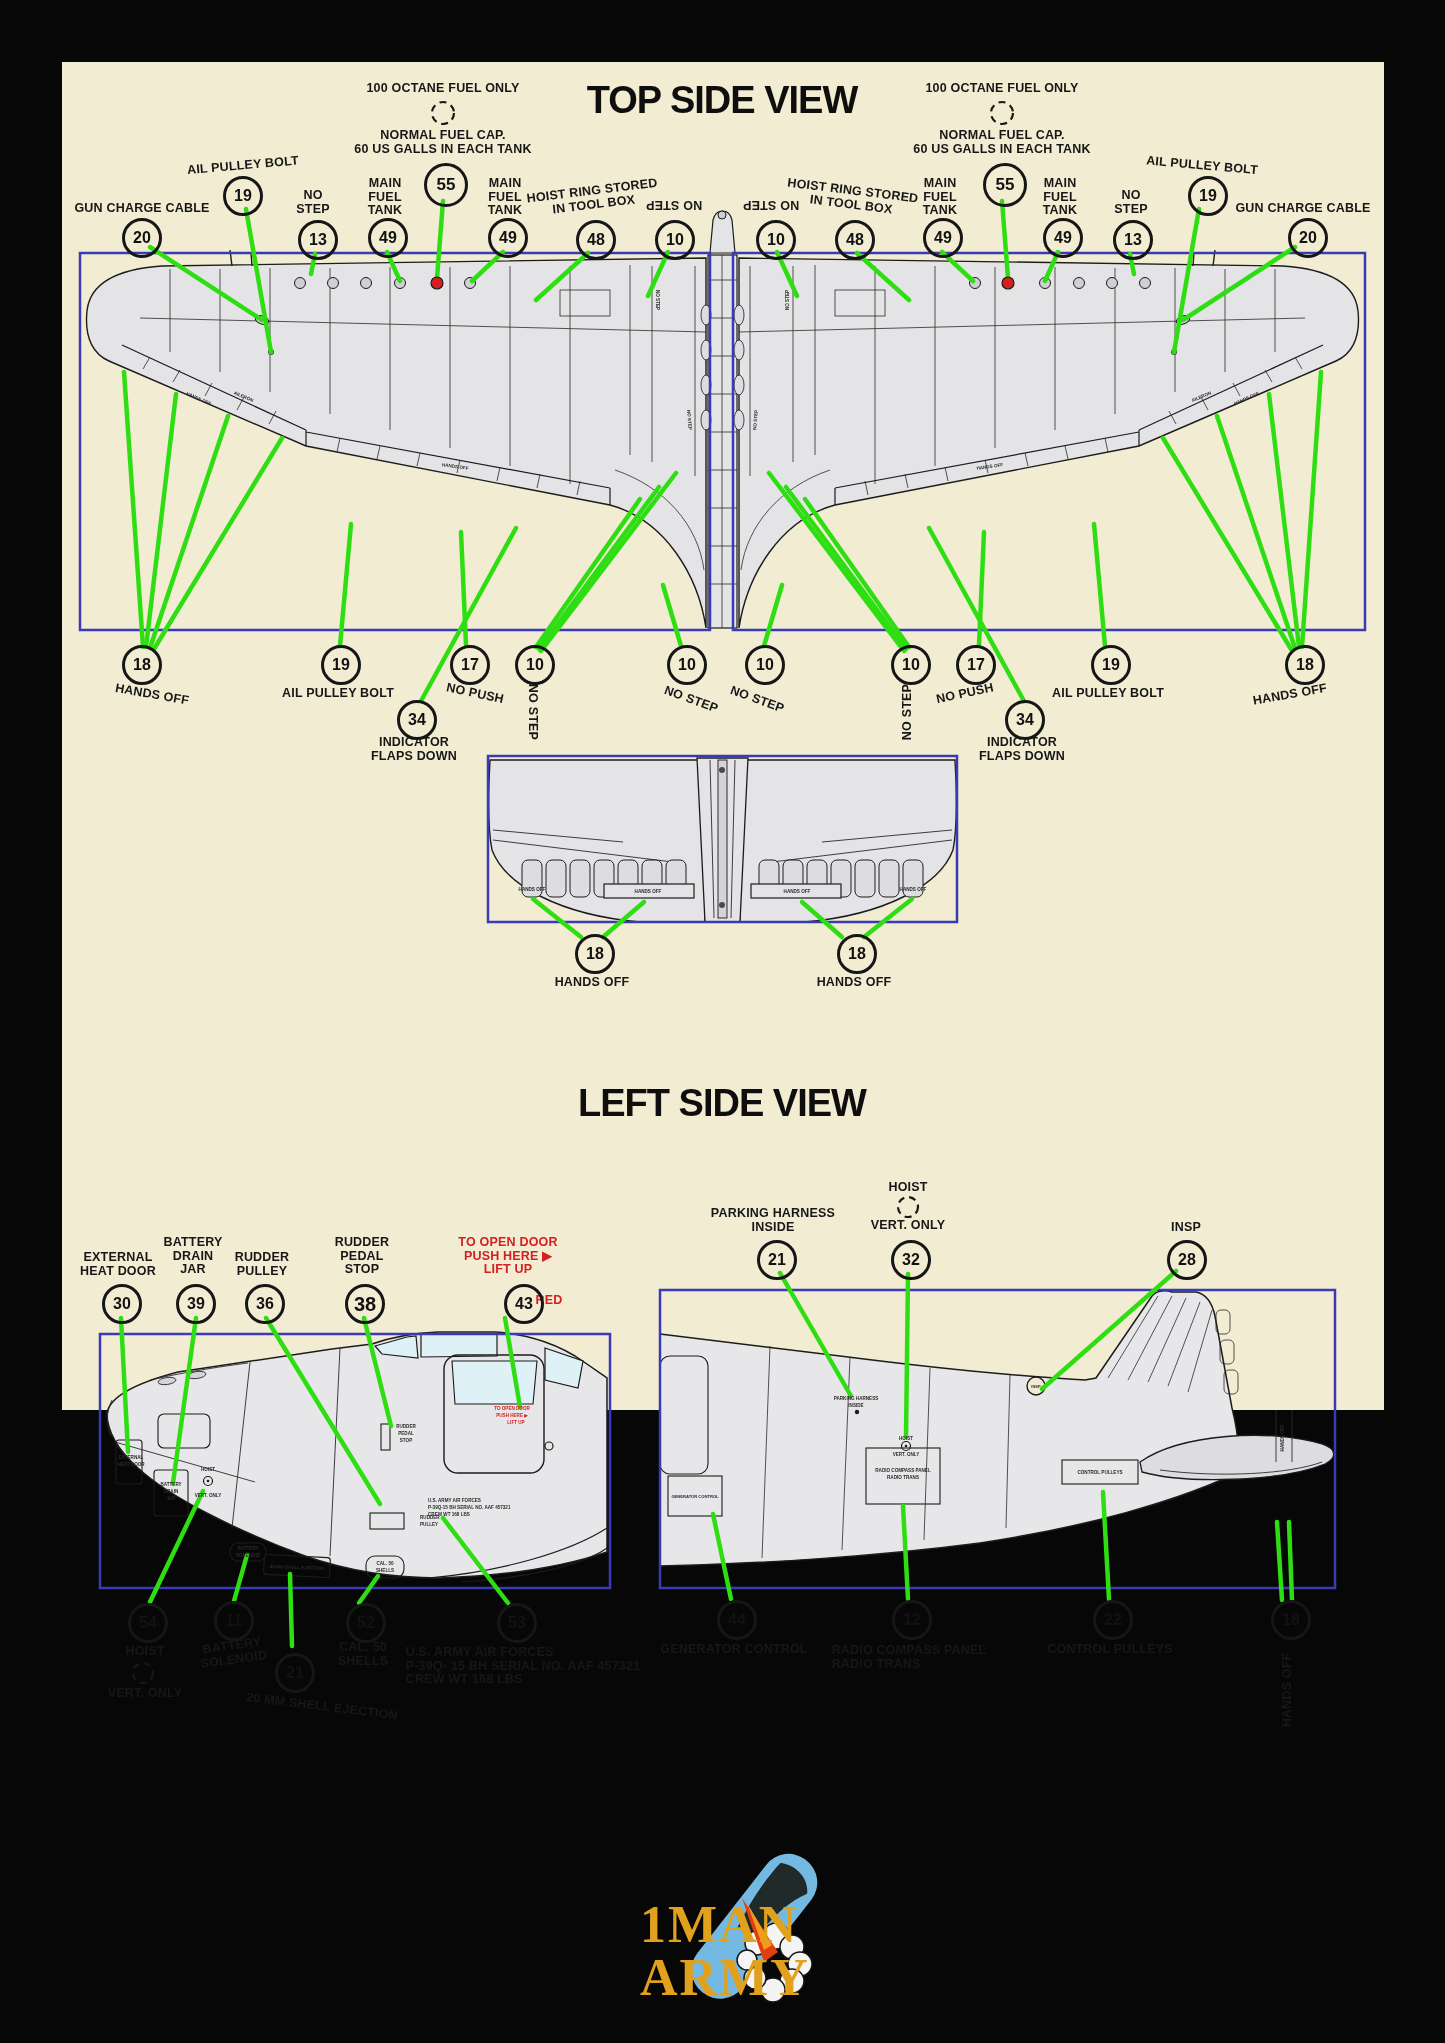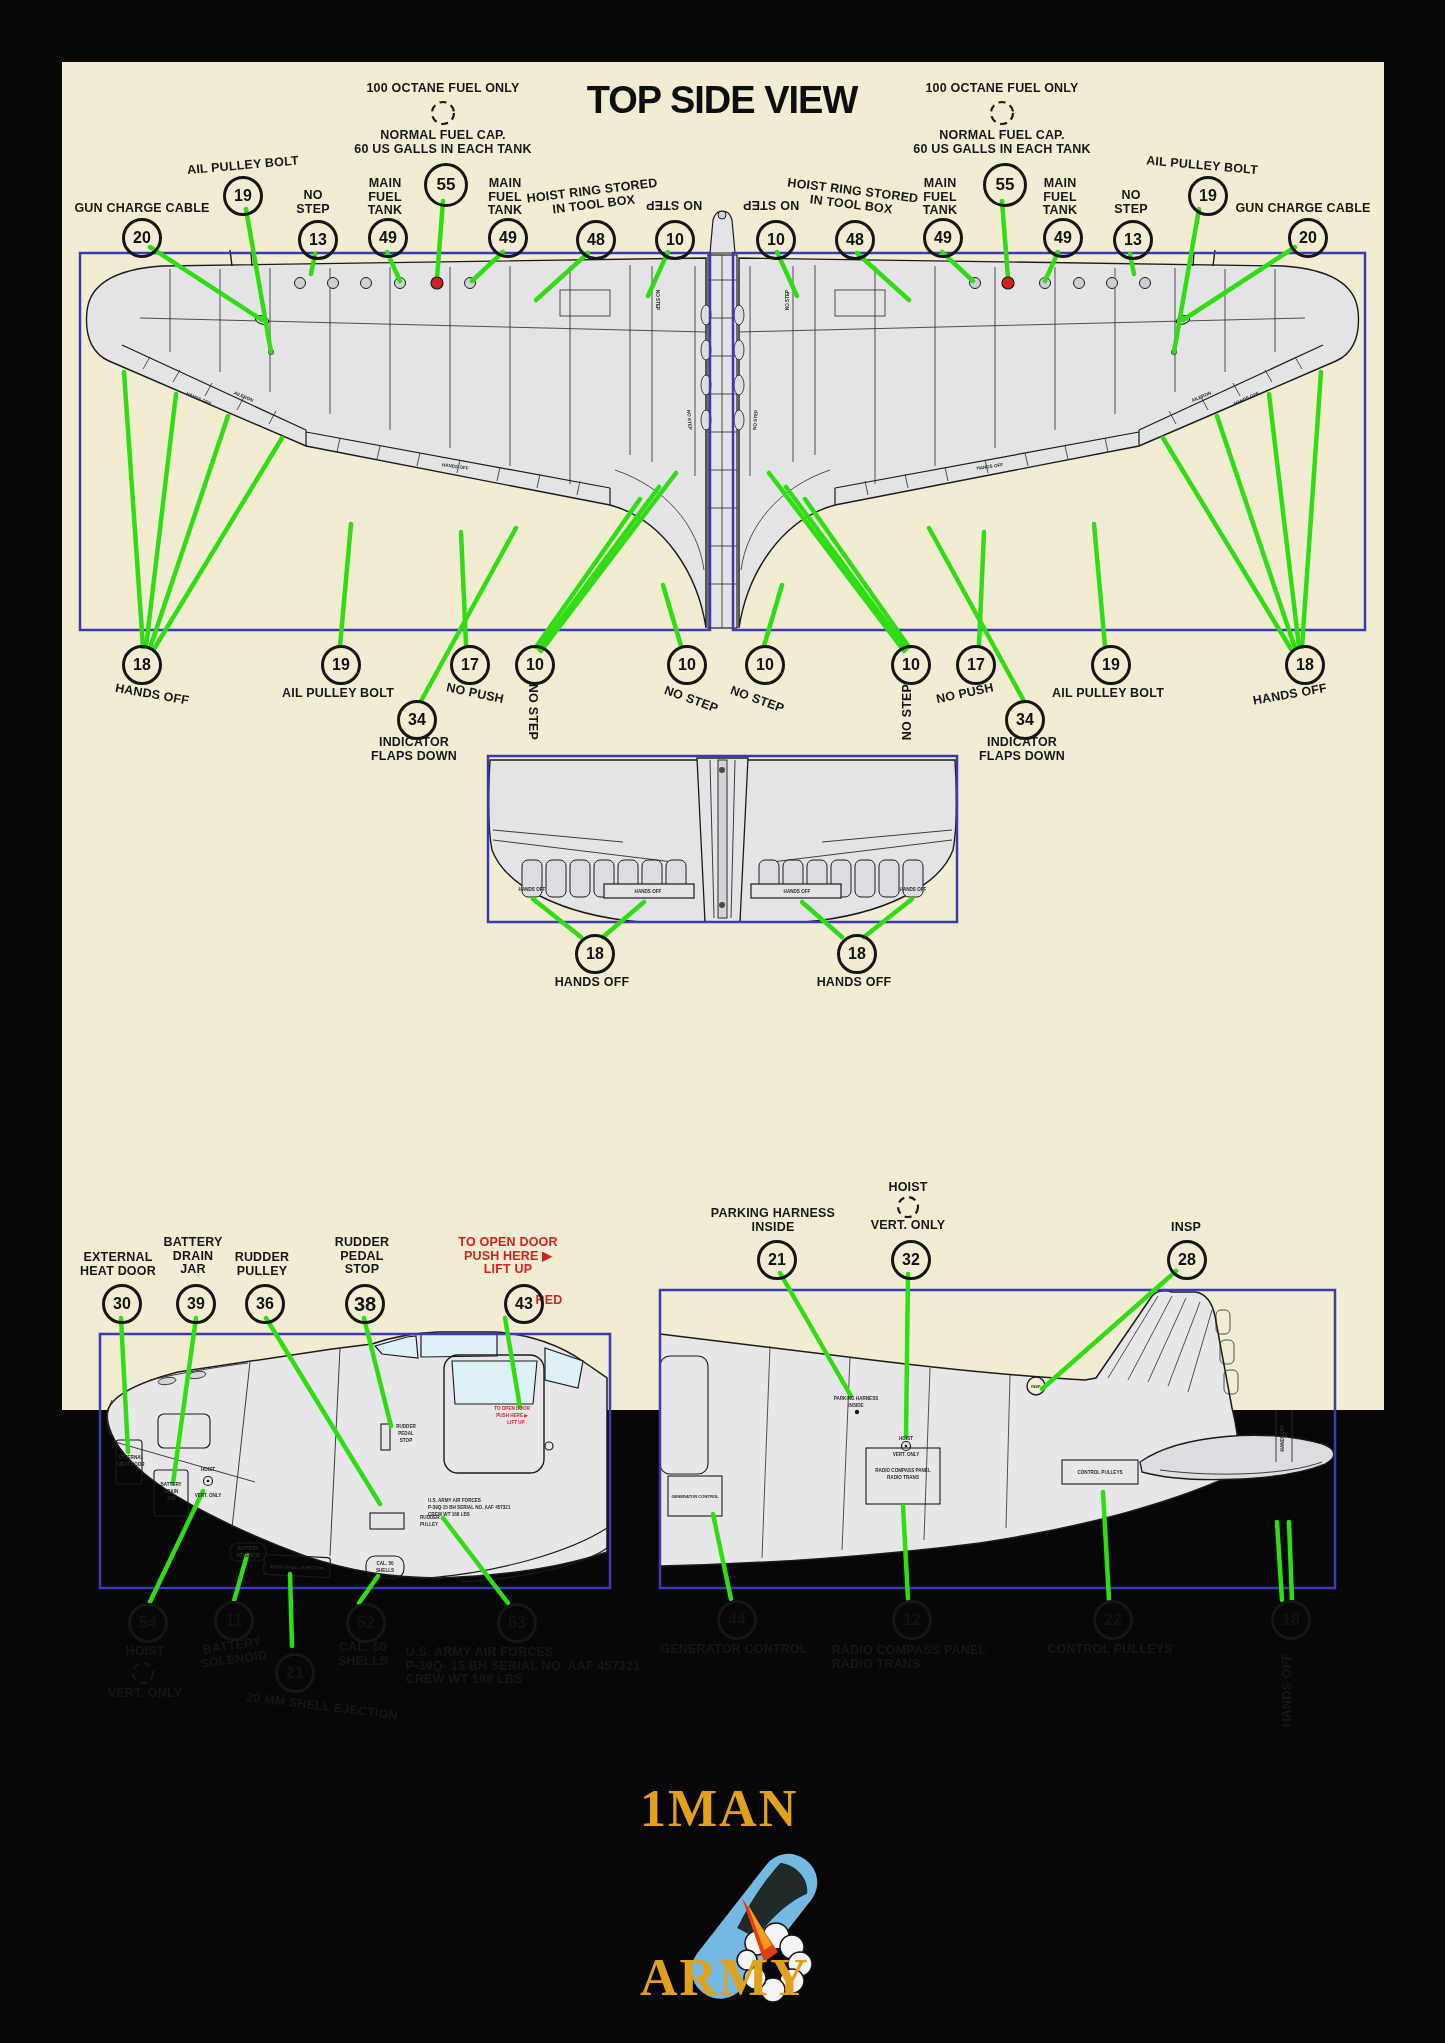--- a/index.html
+++ b/index.html
@@ -273,20 +273,21 @@
           <circle cx="773" cy="1990" r="12"></circle>
         <circle cx="755" cy="1978" r="11"></circle>
           <circle cx="747" cy="1960" r="10"></circle>
       </g>
       <path d="M742,1898 L778,1952 L764,1962 Z" fill="#e23f10"></path>
       <path d="M747,1903 L772,1945 L764,1950 Z" fill="#f29b1d"></path>
     </g>
   </svg>
 
   <div class="title" style="left:722px;top:100px;">TOP SIDE VIEW</div>
+  <div class="title" style="left:722px;top:1103px;">LEFT SIDE VIEW</div>
 
   <div id="overlay">
       <div class="lbl" style="left: 443px; top: 89px; transform: translate(-50%, -50%) rotate(0deg);">100 OCTANE FUEL ONLY</div>
       <div class="lbl" style="left: 1002px; top: 89px; transform: translate(-50%, -50%) rotate(0deg);">100 OCTANE FUEL ONLY</div>
       <div class="lbl" style="left: 443px; top: 142px; transform: translate(-50%, -50%) rotate(0deg);">NORMAL FUEL CAP.
 60 US GALLS IN EACH TANK</div>
       <div class="lbl" style="left: 1002px; top: 142px; transform: translate(-50%, -50%) rotate(0deg);">NORMAL FUEL CAP.
 60 US GALLS IN EACH TANK</div>
       <div class="lbl" style="left: 243px; top: 166px; transform: translate(-50%, -50%) rotate(-5deg);">AIL PULLEY BOLT</div>
       <div class="lbl" style="left: 1202px; top: 166px; transform: translate(-50%, -50%) rotate(5deg);">AIL PULLEY BOLT</div>
@@ -406,15 +407,15 @@
       <div class="circ" style="left: 214px; top: 1601px; width: 34px; height: 34px; font-size: 16px;">11</div>
       <div class="circ" style="left: 275px; top: 1653px; width: 34px; height: 34px; font-size: 16px;">21</div>
       <div class="circ" style="left: 346px; top: 1603px; width: 34px; height: 34px; font-size: 16px;">52</div>
       <div class="circ" style="left: 497px; top: 1603px; width: 34px; height: 34px; font-size: 16px;">53</div>
       <div class="circ" style="left: 717px; top: 1600px; width: 34px; height: 34px; font-size: 16px;">44</div>
       <div class="circ" style="left: 892px; top: 1600px; width: 34px; height: 34px; font-size: 16px;">12</div>
       <div class="circ" style="left: 1093px; top: 1600px; width: 34px; height: 34px; font-size: 16px;">22</div>
       <div class="circ" style="left: 1271px; top: 1600px; width: 34px; height: 34px; font-size: 16px;">18</div>
     </div>
 
-  <div class="logo-word" style="left:640px;top:1808px;font-size:52px;">1MAN</div>
+  <div class="logo-word" style="left:640px;top:1924px;font-size:52px;">1MAN</div>
   <div class="logo-word" style="left:640px;top:1977px;font-size:52px;">ARMY</div>
 </div>
 
 </body></html>

